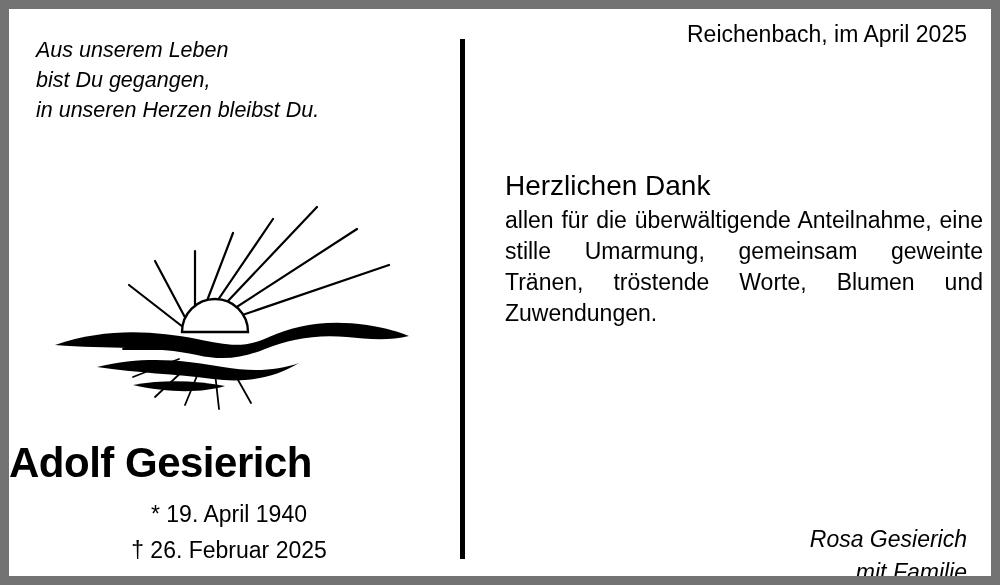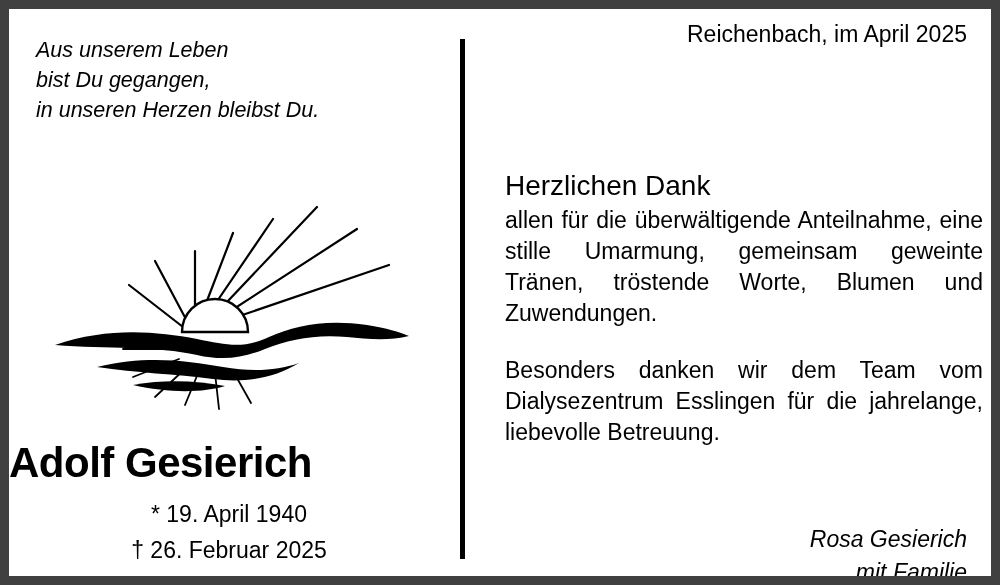--- a/index.html
+++ b/index.html
@@ -7,21 +7,21 @@
     padding: 0;
     background: #ffffff;
   }
   body {
     font-family: "Liberation Sans", sans-serif;
   }
   .page {
     position: relative;
     width: 1000px;
     height: 585px;
-    background: #404040;
+    background: #737373;
     box-sizing: border-box;
     overflow: hidden;
   }
   .card {
     position: absolute;
     left: 9px;
     top: 9px;
     width: 982px;
     height: 567px;
     background: #ffffff;
@@ -188,21 +188,20 @@
     </div>
 
     <div class="right">
 
       <div class="place-date">Reichenbach, im April 2025</div>
 
       <div class="thanks-heading">Herzlichen Dank</div>
 
       <div class="thanks-body">
         <p>allen für die überwältigende Anteilnahme, eine stille Umarmung, gemeinsam geweinte Tränen, tröstende Worte, Blumen und Zuwendungen.</p>
-        <p>Besonders danken wir dem Team vom Dialysezentrum Esslingen für die jahrelange, liebevolle Betreuung.</p>
       </div>
 
       <div class="signature">
         <div>Rosa Gesierich</div>
         <div>mit Familie</div>
       </div>
 
     </div>
 
   </div>

